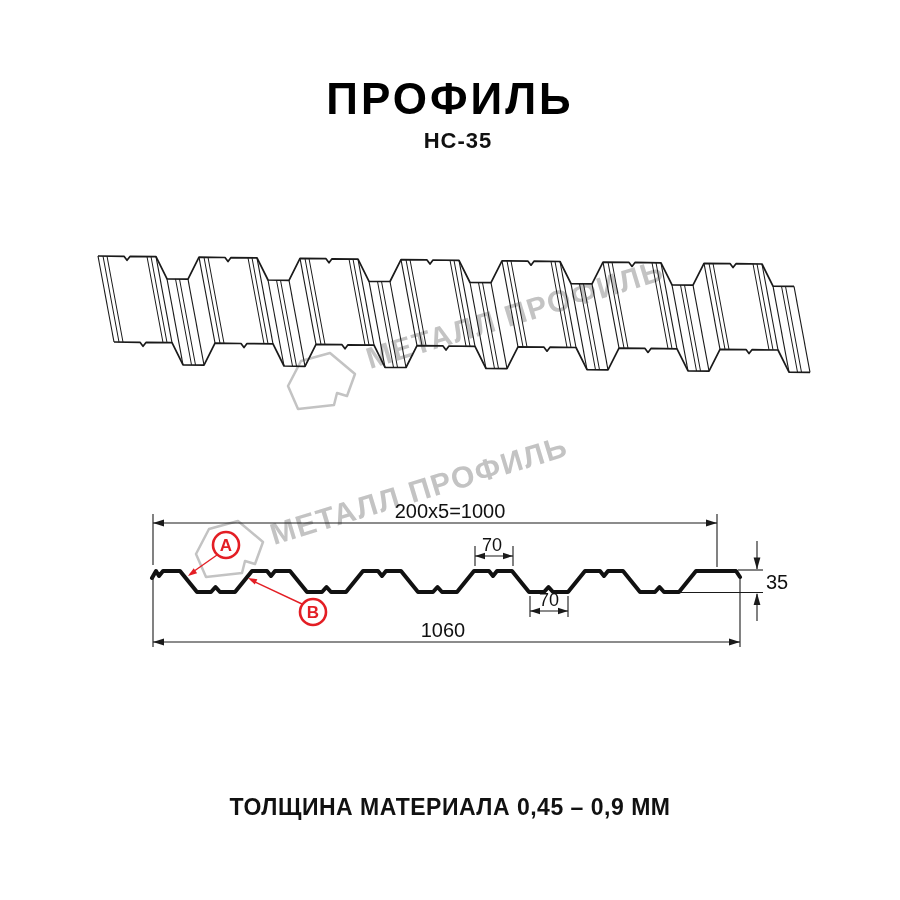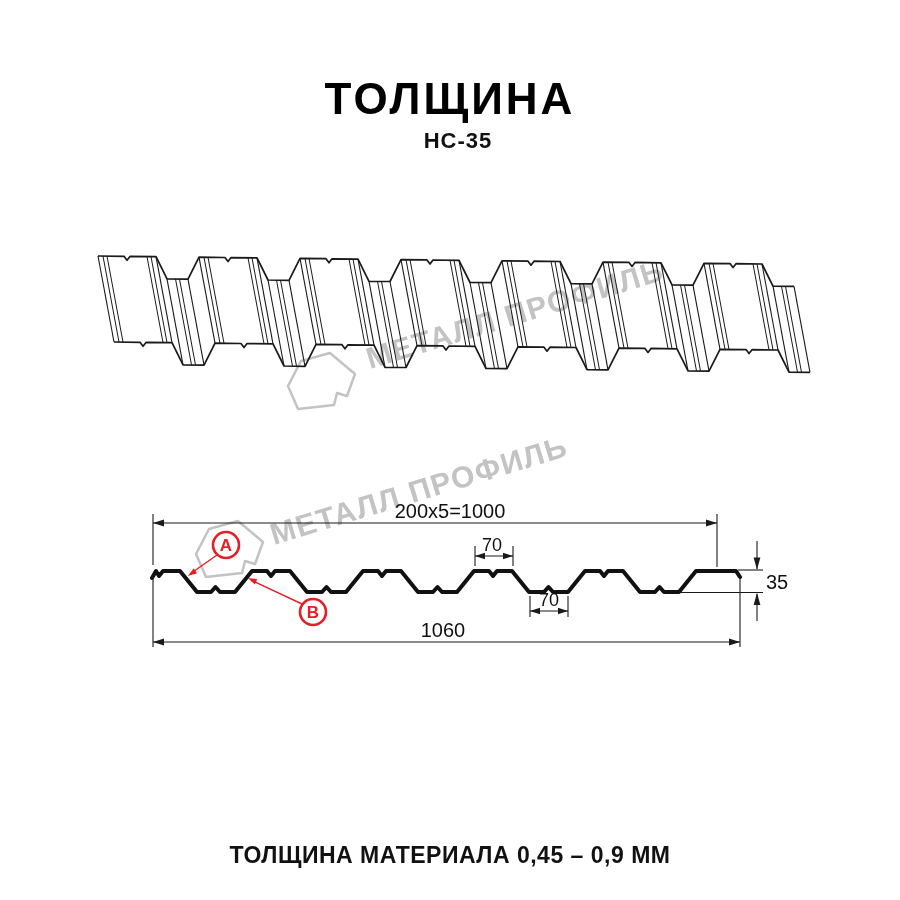--- a/index.html
+++ b/index.html
@@ -10,21 +10,21 @@
   .page-title{
     position:absolute;top:74px;left:0;width:900px;text-align:center;
     font-size:44px;font-weight:800;letter-spacing:3px;color:#000;
   }
   .page-subtitle{
     position:absolute;top:128px;left:0;width:900px;text-align:center;
     font-size:22px;font-weight:600;letter-spacing:1px;color:#111;padding-left:8px;
   }
   .page-footer{
     position:absolute;top:794px;left:0;width:900px;text-align:center;
-    font-size:23px;font-weight:600;letter-spacing:0.5px;color:#111;margin-top:48px;
+    font-size:23px;font-weight:600;letter-spacing:0.5px;color:#111;
   }
   svg.drawing{position:absolute;left:0;top:0;}
   .wm-text{
     font-family:"Liberation Sans",sans-serif;font-size:30px;font-weight:700;
     letter-spacing:1.5px;fill:var(--wm,#c3c3c3);
   }
   .wm-logo{fill:none;stroke:var(--wm,#c3c3c3);stroke-width:2.5;stroke-linejoin:round;}
   .xsec-path{fill:none;stroke:var(--profile,#111);stroke-width:4;stroke-linejoin:round;stroke-linecap:round;}
   .dim{stroke:var(--line,#1a1a1a);stroke-width:1.1;fill:none;}
   .dim-arrow{fill:var(--line,#1a1a1a);stroke:none;}
@@ -38,21 +38,21 @@
     fill:var(--accent,#e31e24);text-anchor:middle;}
   .art3d-far,.art3d-near{fill:none;stroke:var(--line,#1a1a1a);stroke-width:1.7;stroke-linejoin:round;}
   .art3d-fold{stroke:var(--line,#1a1a1a);stroke-width:1.1;}
   .art3d-groove{stroke:var(--line,#1a1a1a);stroke-width:1.0;}
 </style>
 </head>
 <body>
 
 <div class="page" style="--accent: #e31e24; --line: #1a1a1a; --profile: #111111; --wm: #c3c3c3;">
 
-  <div class="page-title">ТОЛЩИНА</div>
+  <div class="page-title">ПРОФИЛЬ</div>
   <div class="page-subtitle">НС-35</div>
 
   <svg class="drawing" width="900" height="900" viewBox="0 0 900 900">
 
     <g>
       <path class="wm-logo" transform="translate(286,353)" d="M 2 33 L 15 8 L 44 0 L 69 21 L 61 43 L 51 40 L 48 52 L 12 56 Z"></path>
       <text class="wm-text" transform="translate(370,369) rotate(-16.9)">МЕТАЛЛ ПРОФИЛЬ</text>
     </g>
 
     <g id="art3d">

